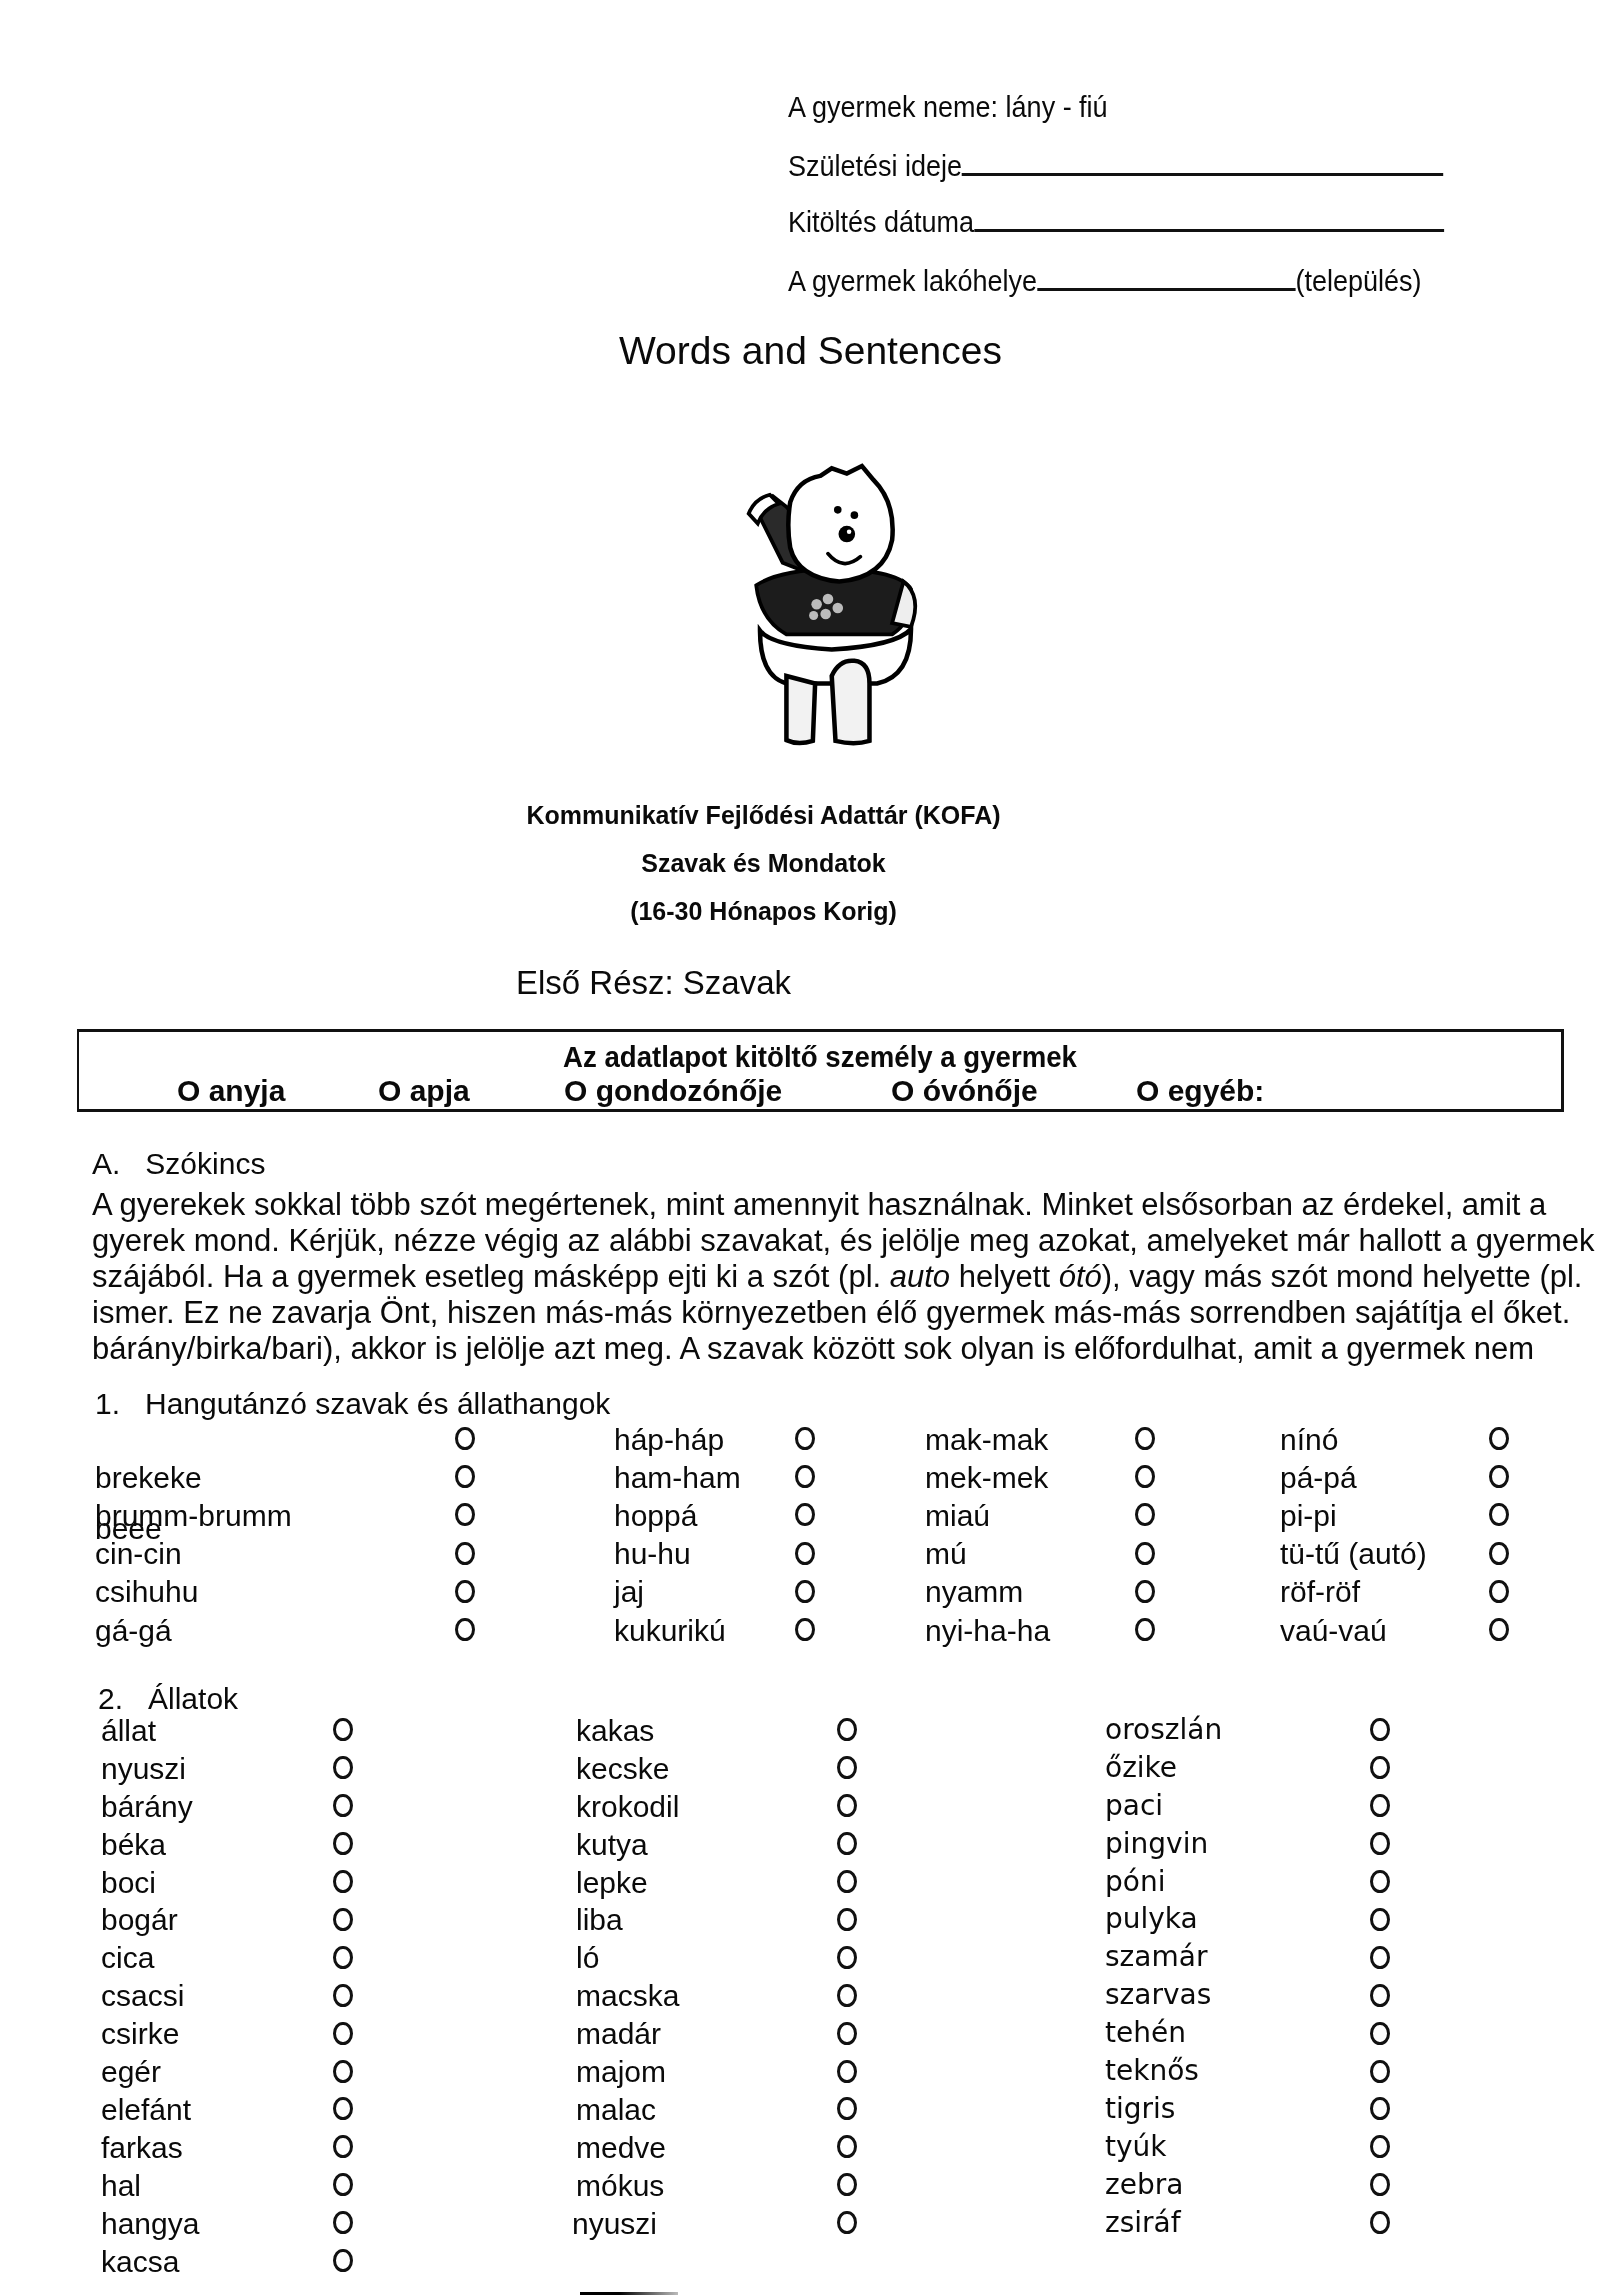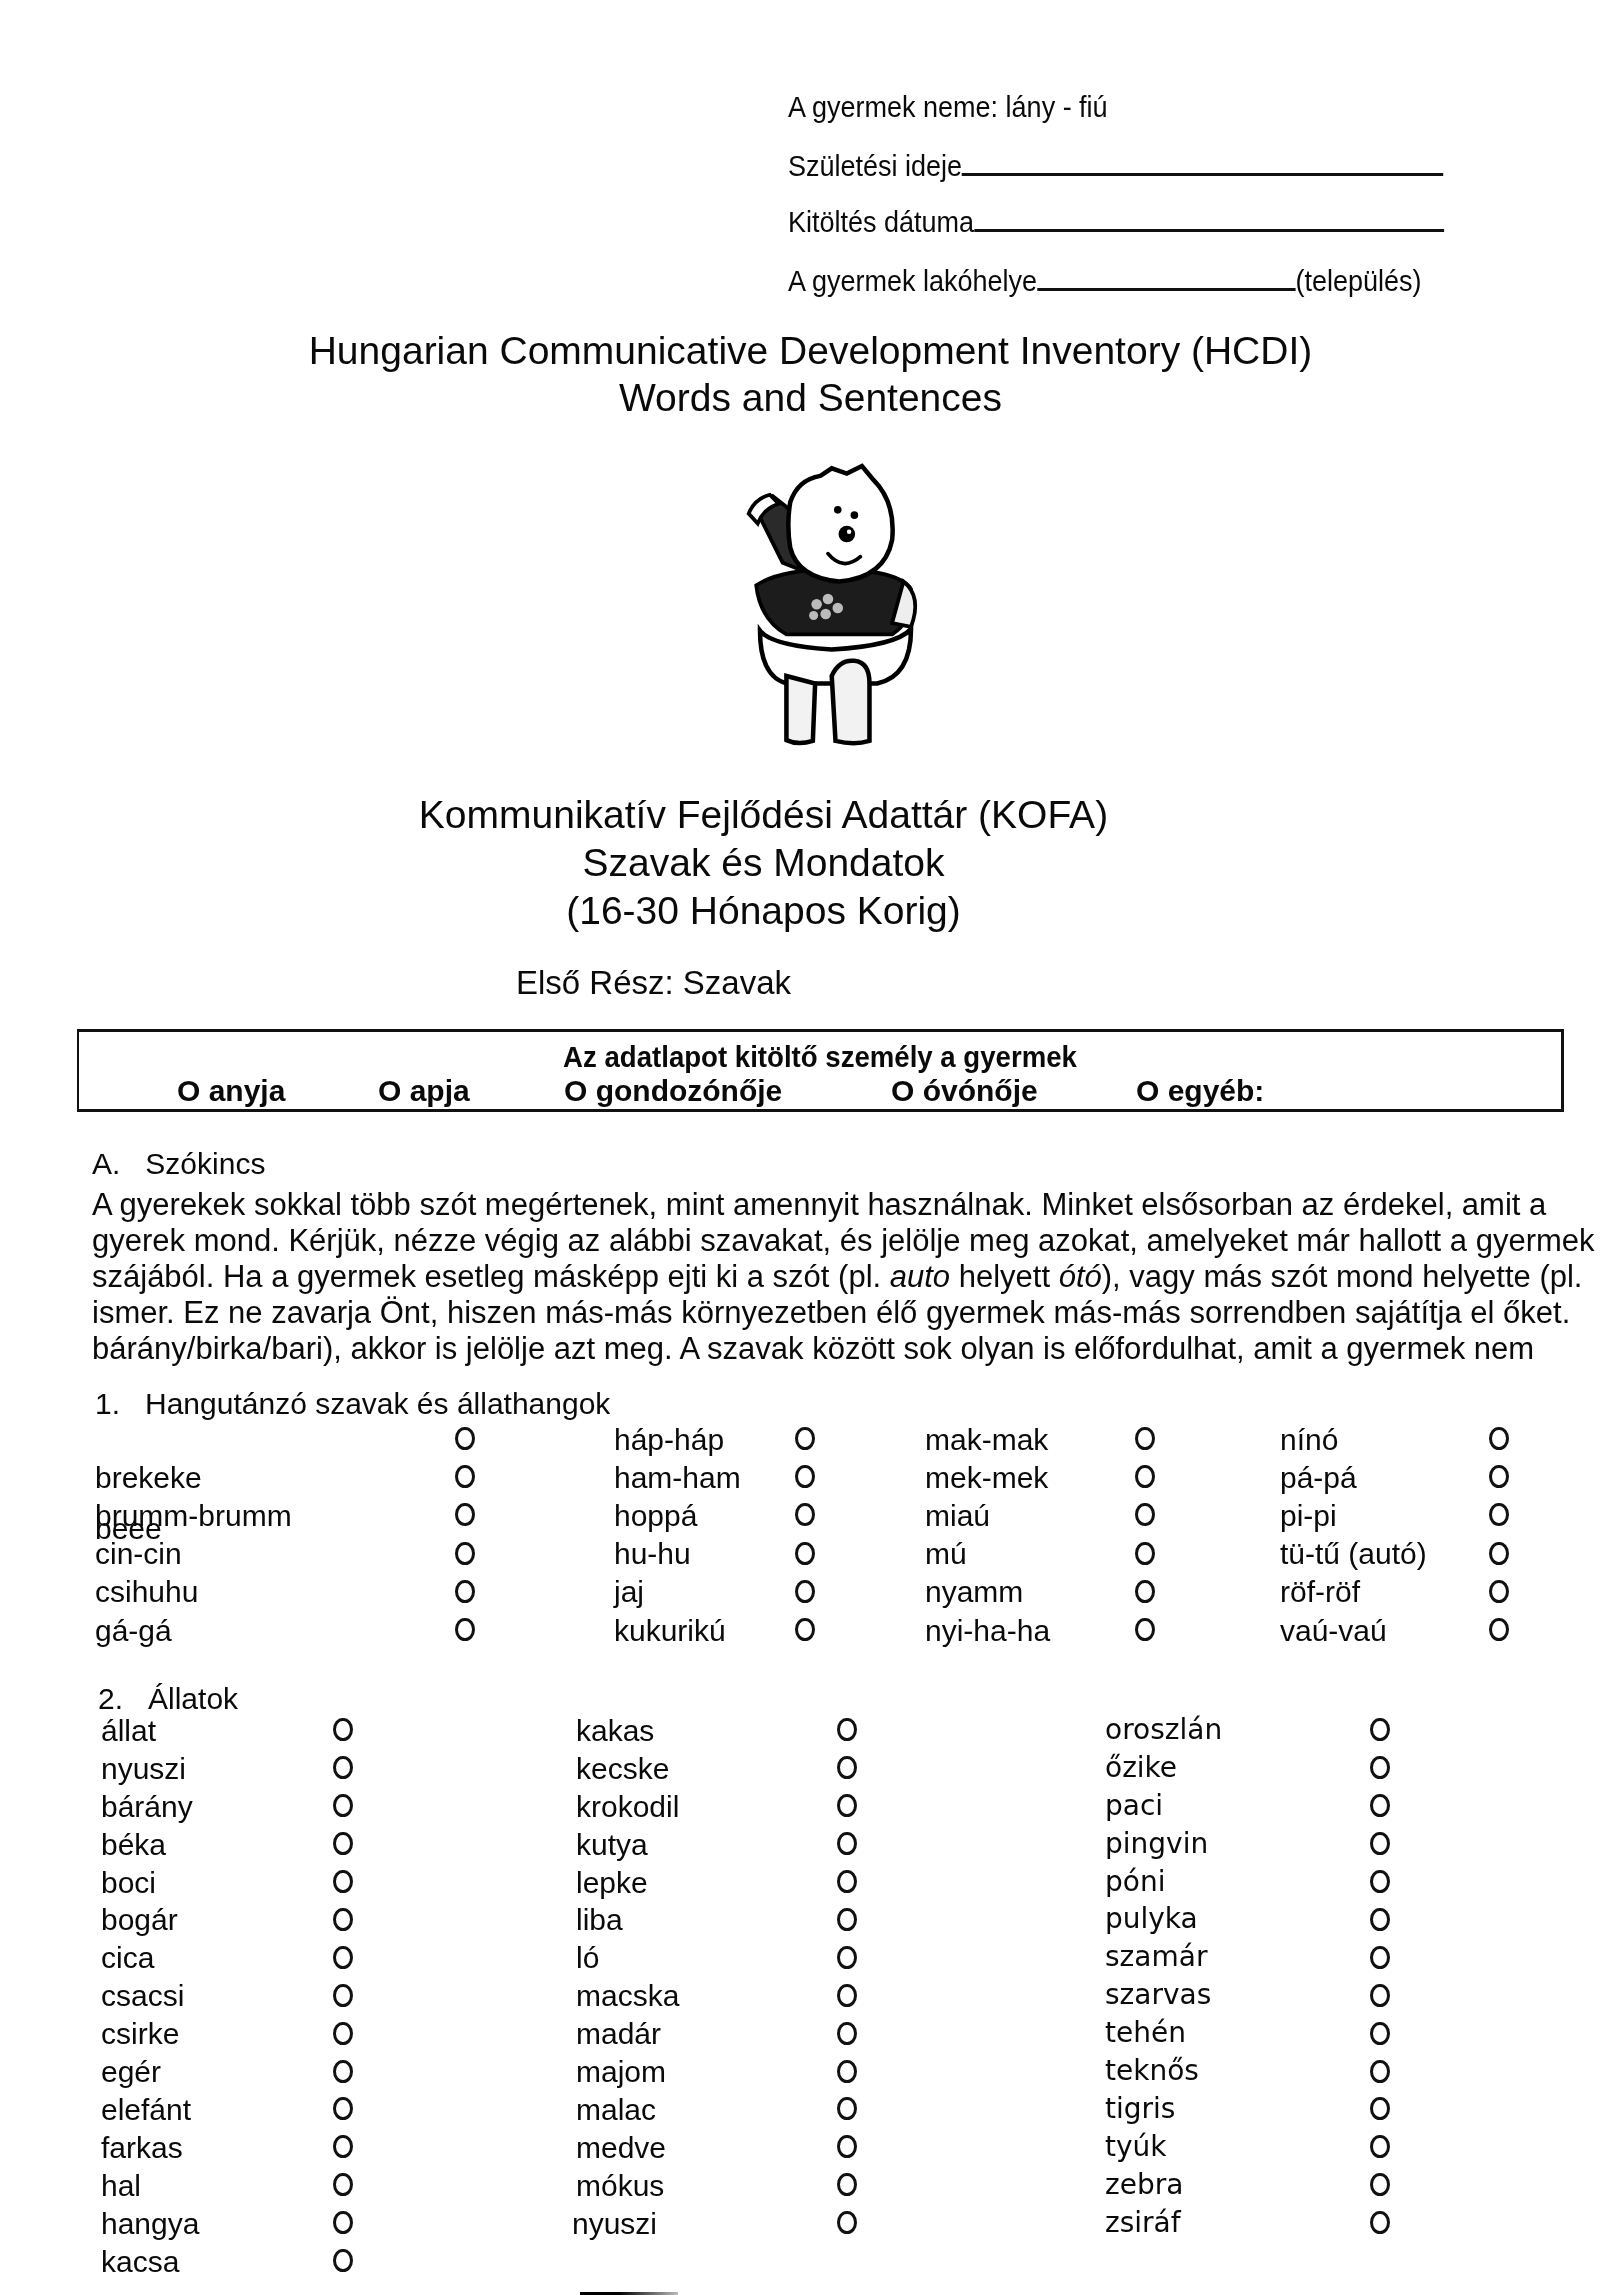--- a/index.html
+++ b/index.html
@@ -8,21 +8,21 @@
     font-family: "Liberation Sans", sans-serif; color: #0a0a0a;
   }
   .abs { position: absolute; }
   .t { white-space: nowrap; }
 
   
   .field { position: absolute; left: 788px; font-size: 30px; line-height: 1; white-space: nowrap; transform: scaleX(0.9); transform-origin: left top; }
   .uline { display: inline-block; border-bottom: 3px solid #111; vertical-align: baseline; height: 23px; }
 
   .title-en { left: 0; width: 1621px; text-align: center; font-size: 39px; line-height: 47px; }
-  .title-hu { left: 0; width: 1527px; text-align: center; font-size: 39px; line-height: 48px; }
+  .title-hu { left: 0; width: 1527px; text-align: center; font-size: 25px; line-height: 48px; font-weight: bold; }
 
   
   .resp-box { left: 77px; top: 1029px; width: 1487px; height: 83px; border-top: 3px solid #111; border-bottom: 3px solid #111; border-left: 2.3px solid #111; border-right: 3px solid #111; box-sizing: border-box; }
   .resp-title { position: absolute; left: 0; right: 0; top: 7.6px; text-align: center; font-weight: bold; font-size: 30px; transform: scaleX(0.92); }
   .resp-opt { position: absolute; top: 42px; font-weight: bold; font-size: 30px; white-space: nowrap; }
 
   .section-a { left: 92px; top: 1147px; font-size: 30px; }
   .intro { left: 92px; top: 1187px; width: 1481px; font-size: 31px; line-height: 36px; }
   .intro-line { display: block; white-space: nowrap; }
 
@@ -44,21 +44,20 @@
   <span>Születési ideje</span><span class="uline" style="width:535px;"></span>
 </div>
 <div class="field" style="top:206px;">
   <span>Kitöltés dátuma</span><span class="uline" style="width:522px;"></span>
 </div>
 <div class="field" style="top:265px;">
   <span>A gyermek lakóhelye</span><span class="uline" style="width:287px;"></span><span>(település)</span>
 </div>
 
 <div class="abs title-en t" style="top:327px;">
-  <div>Hungarian Communicative Development Inventory (HCDI)</div>
   <div>Words and Sentences</div>
 </div>
 
 <svg class="abs bear" viewBox="0 0 290 400">
 
   <path d="M40 70 L62 52 L80 66 L110 100 L100 150 L75 140 Z" fill="#2a2a2a" stroke="#000" stroke-width="5"></path>
   <path d="M30 75 Q38 55 58 50 L70 62 Q50 68 42 88 Z" fill="#fff" stroke="#000" stroke-width="5"></path>
 
   <path d="M40 170 Q70 150 140 148 Q230 150 245 175 Q250 215 220 235 L80 235 Q45 215 40 170 Z" fill="#1c1c1c" stroke="#000" stroke-width="5"></path>
 

